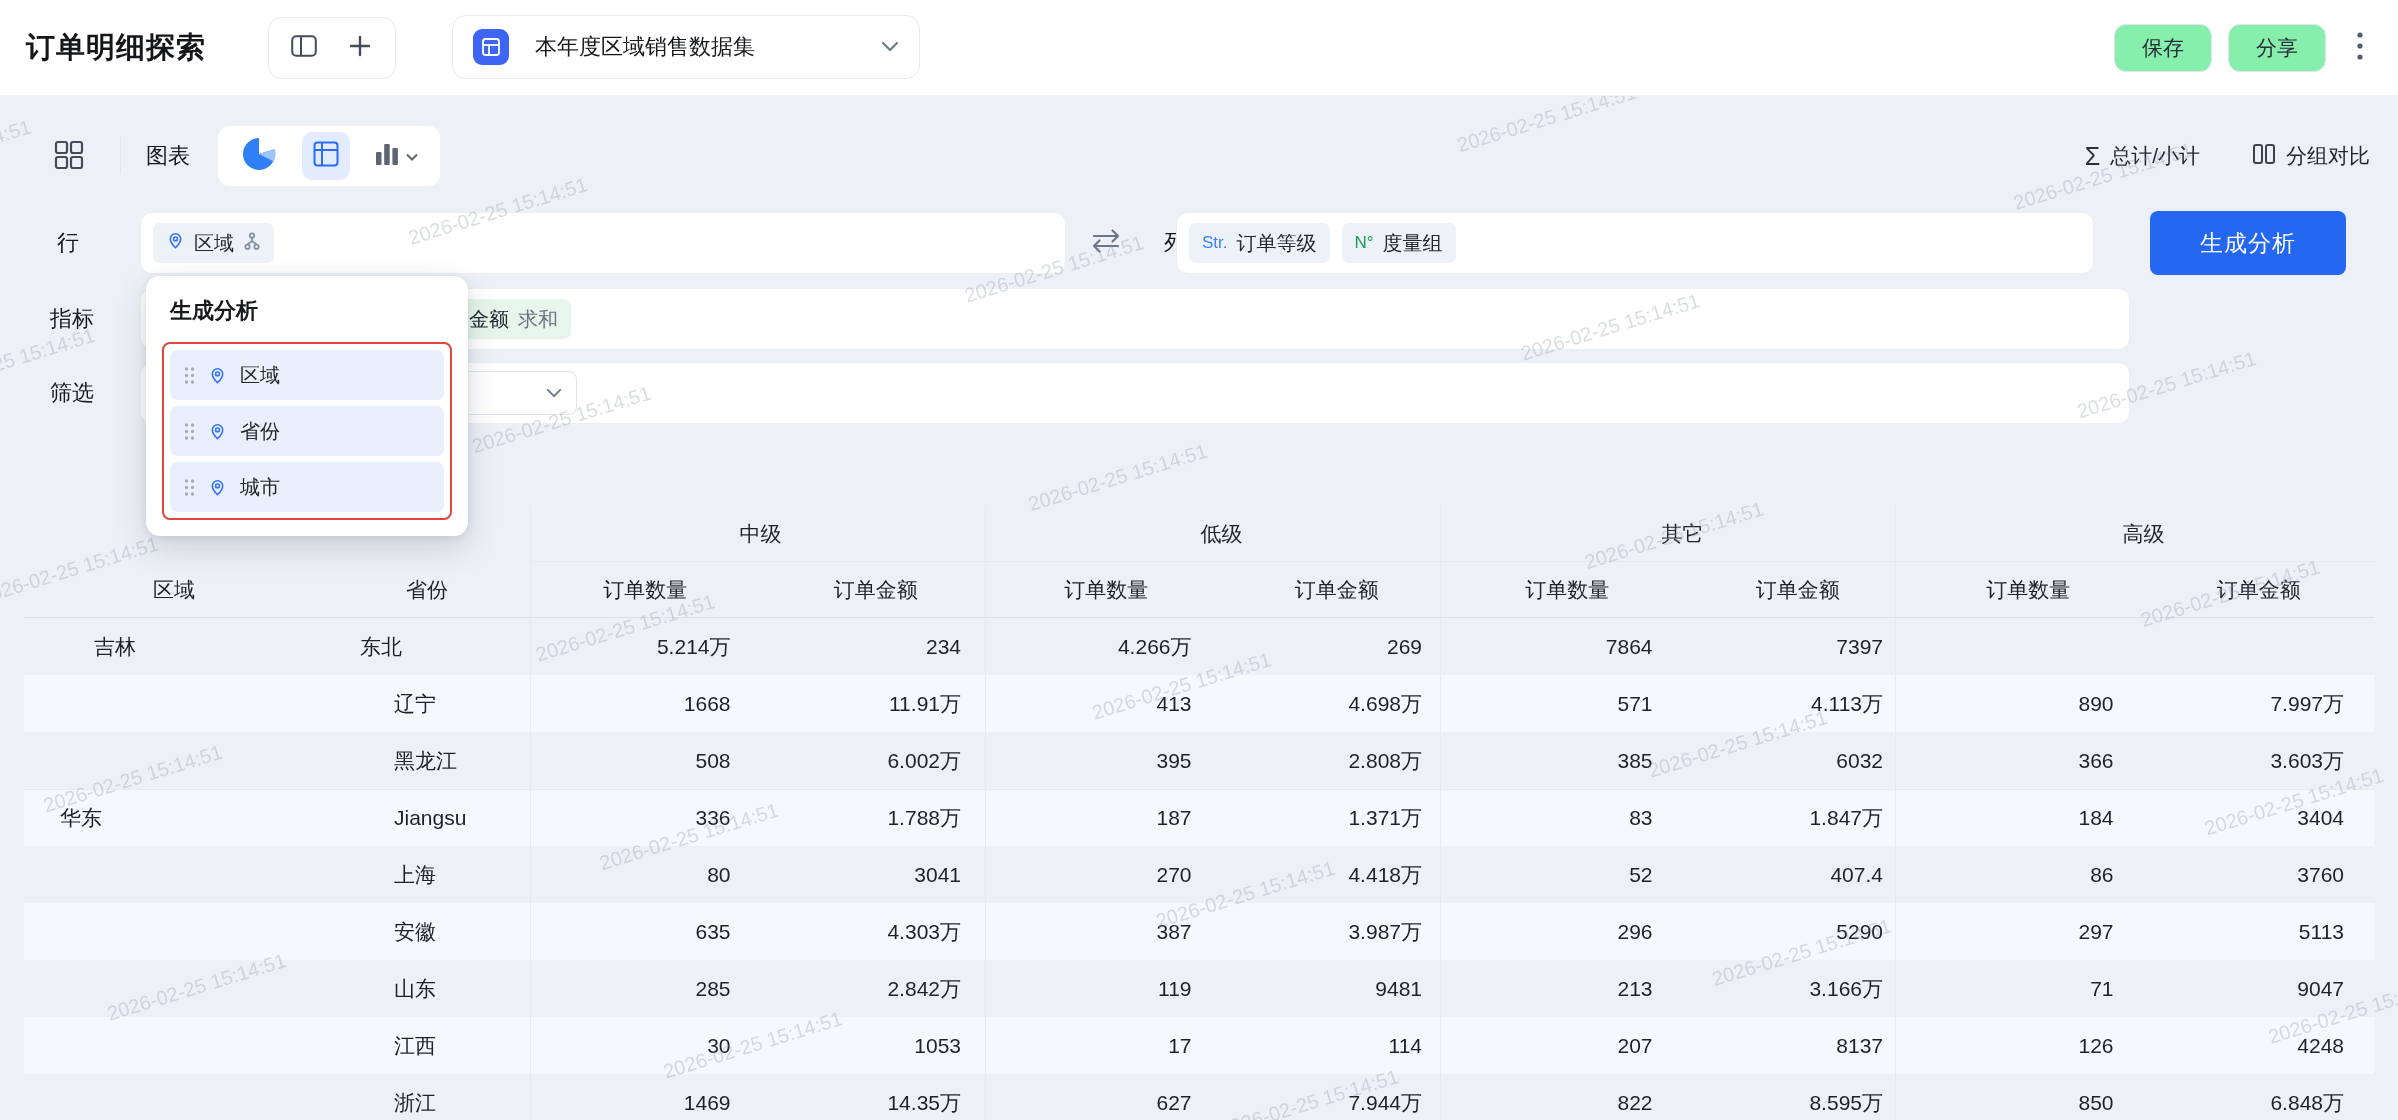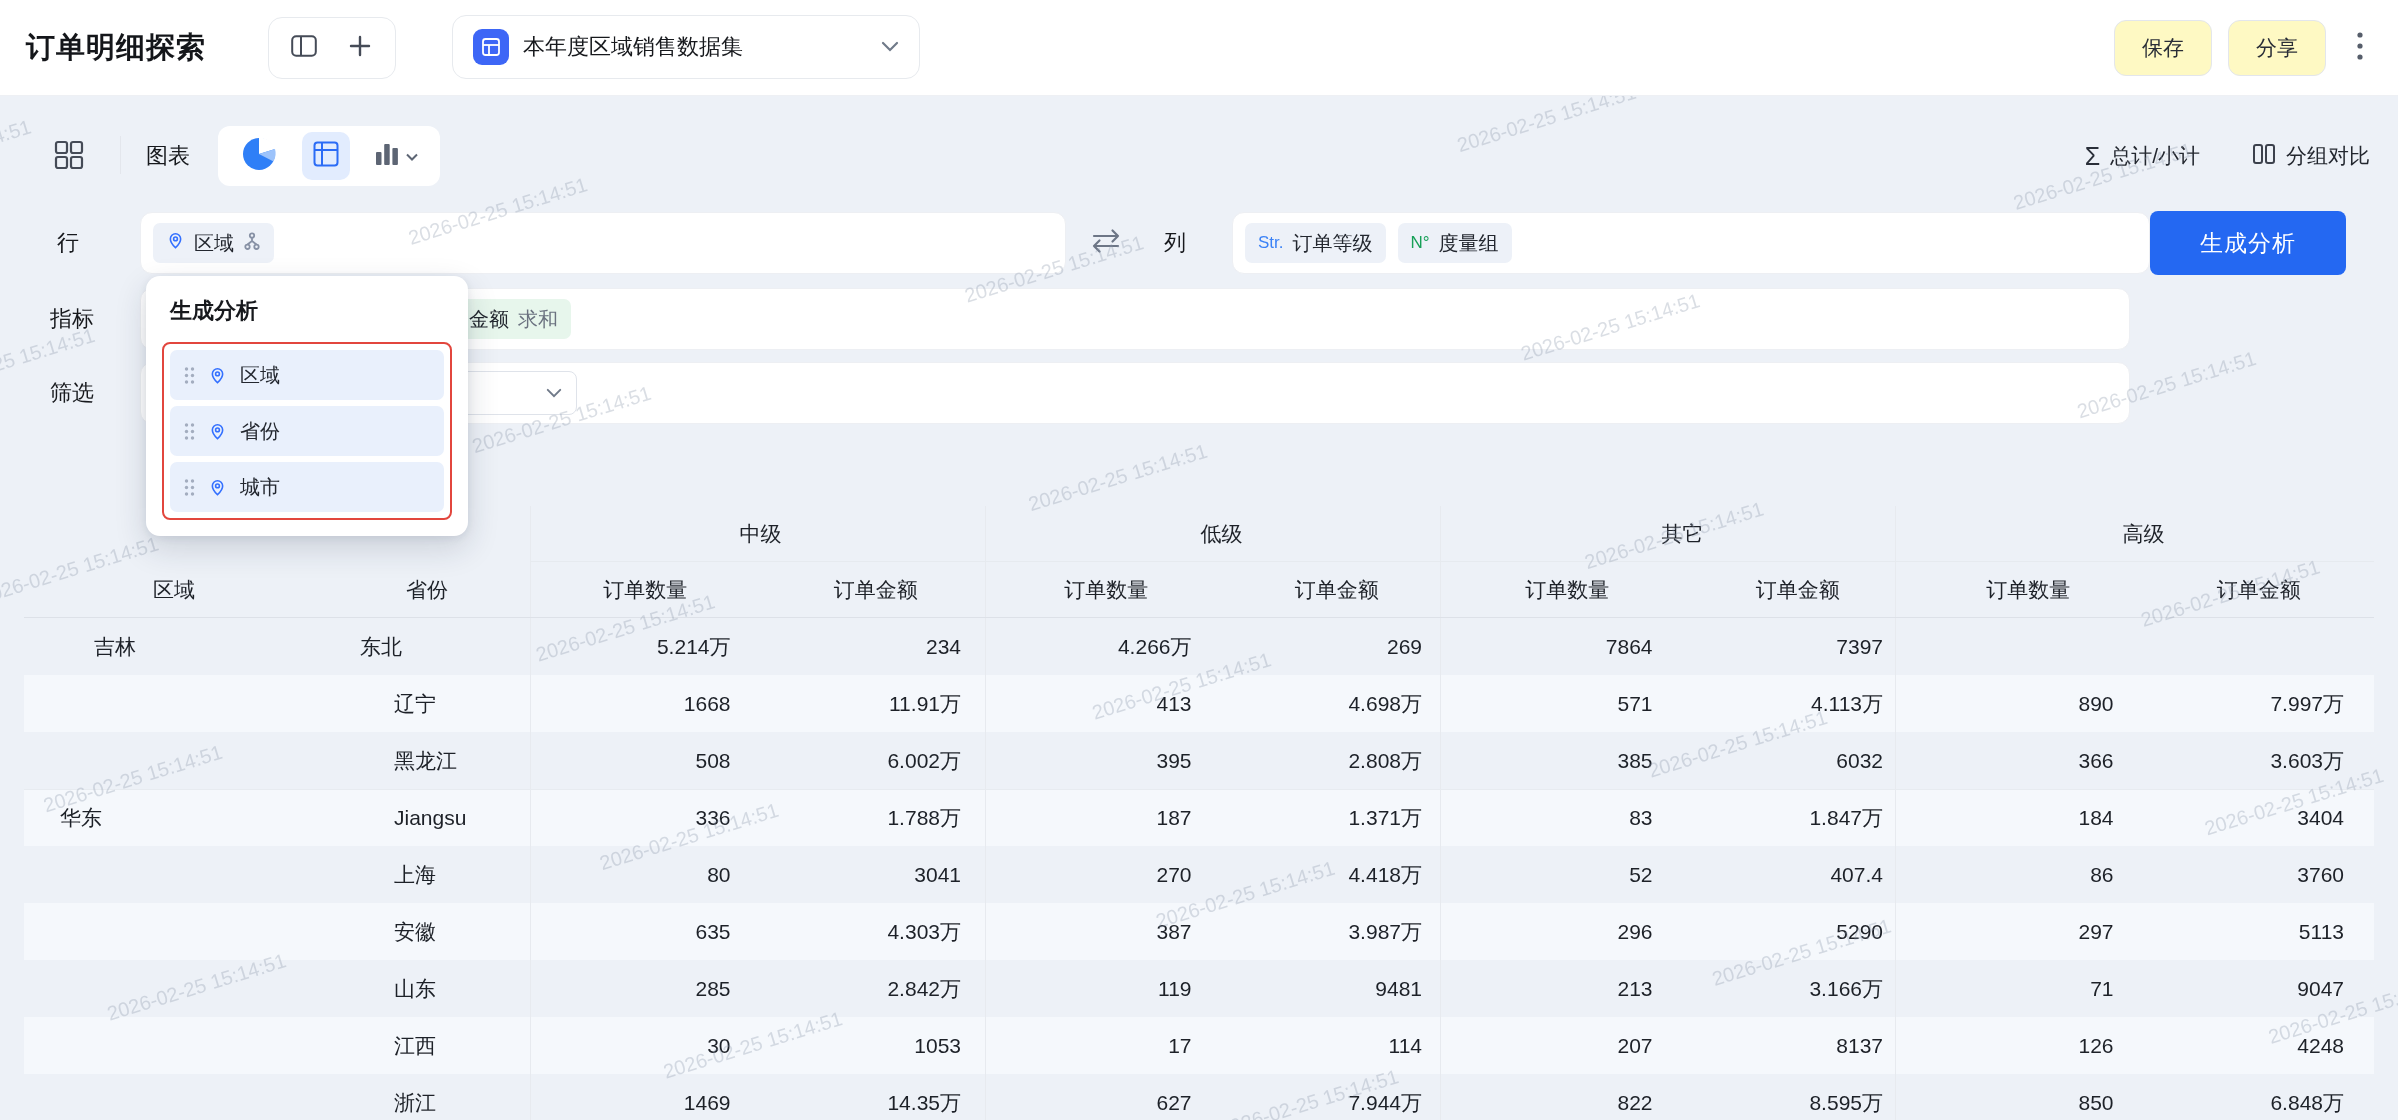--- a/index.html
+++ b/index.html
@@ -7,23 +7,23 @@
   body{font-family:"Liberation Sans","DejaVu Sans",sans-serif;}
   .app{position:relative;width:2398px;height:1120px;background:#edf1f7;overflow:hidden;color:#1f2329;}
 
   
   .topbar{position:absolute;left:0;top:0;width:100%;height:96px;background:#fff;border-bottom:1px solid #eef0f4;z-index:30;}
   .title{position:absolute;left:26px;top:0;height:96px;display:flex;align-items:center;font-size:29px;font-weight:700;color:#14161a;letter-spacing:1px;}
   .icon-group{position:absolute;left:268px;top:17px;width:128px;height:62px;border:1.5px solid #e7eaee;border-radius:14px;display:flex;align-items:center;justify-content:space-evenly;background:#fff;}
   .ibtn{width:42px;height:42px;display:flex;align-items:center;justify-content:center;border-radius:8px;cursor:pointer;}
   .dataset{position:absolute;left:452px;top:15px;width:468px;height:64px;border:1.5px solid #e7eaee;border-radius:14px;display:flex;align-items:center;gap:14px;padding:0 20px;cursor:pointer;background:#fff;}
   .ds-icon{width:36px;height:36px;border-radius:9px;background:#3d66f6;display:flex;align-items:center;justify-content:center;flex:none;}
-  .ds-name{font-size:22px;color:#17191d;flex:1;}
+  .ds-name{font-size:22px;color:#17191d;flex:1;margin-left:12px;}
   .hdr-right{position:absolute;right:20px;top:0;height:96px;display:flex;align-items:center;gap:16px;}
-  .btn{min-width:98px;height:56px;border:1.5px solid #e3e6ec;border-radius:12px;background:#fef9c3;display:flex;align-items:center;justify-content:center;font-size:21px;color:#2a2e37;cursor:pointer;}
+  .btn{min-width:98px;height:48px;border:1.5px solid #e3e6ec;border-radius:12px;background:#86efac;display:flex;align-items:center;justify-content:center;font-size:21px;color:#2a2e37;cursor:pointer;}
   .kebab{width:36px;height:56px;display:flex;align-items:center;justify-content:center;cursor:pointer;}
 
   
   .tb-grid{position:absolute;left:54px;top:140px;cursor:pointer;}
   .tb-div{position:absolute;left:120px;top:136px;width:1px;height:38px;background:#e3e6ec;}
   .tb-chart-label{position:absolute;left:146px;top:126px;height:60px;display:flex;align-items:center;font-size:22px;color:#17191d;}
   .chart-icons{position:absolute;left:218px;top:126px;height:60px;background:#fff;border-radius:12px;display:flex;align-items:center;gap:24px;padding:0 22px;}
   .ci{display:flex;align-items:center;justify-content:center;cursor:pointer;}
   .ci-selected{width:48px;height:48px;background:#e2ecfe;border-radius:10px;}
   .ci-bar{gap:6px;}
@@ -216,21 +216,21 @@
   <div class="swap">
     <span>
       <svg width="34" height="26" viewBox="0 0 34 26" fill="none" stroke="#6d7686" stroke-width="2.2" stroke-linecap="round" stroke-linejoin="round">
           <path d="M5 8 H29 M23.5 2.5 L29 8 L23.5 13.5"></path>
           <path d="M29 18 H5 M10.5 12.5 L5 18 L10.5 23.5"></path>
         </svg>
     </span>
   </div>
 
   <div class="cfg-label" style="left:1164px;top:212px;">列</div>
-  <div class="shelf" style="left:1232px;top:212px;width:918px;align-items:center;">
+  <div class="shelf" style="left:1176px;top:212px;width:918px;align-items:center;">
     <div class="pill">
       <span class="pfx pfx-str">Str.</span>
       <span>订单等级</span>
     </div>
     <div class="pill">
       <span class="pfx pfx-num">N°</span>
       <span>度量组</span>
     </div>
   </div>
 

